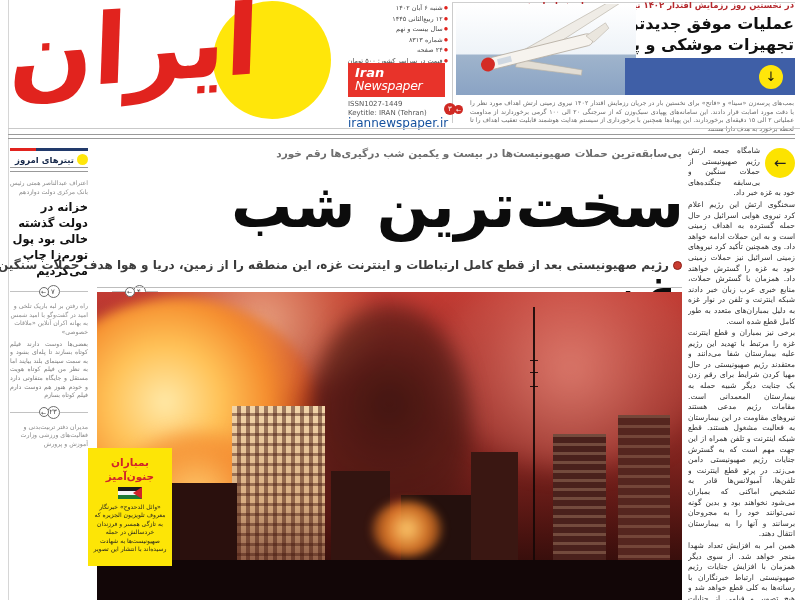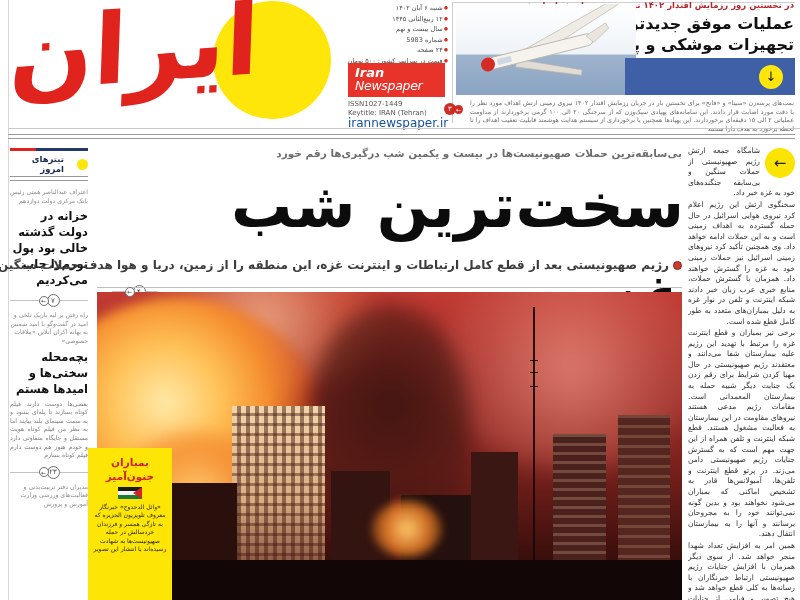--- a/index.html
+++ b/index.html
@@ -60,21 +60,21 @@
   .rule-single { position:absolute; top:128px; left:8px; right:0; height:1px; background:#c9c9c9; }
   .rule-double { position:absolute; top:134px; left:8px; right:5px; height:5px;
     border-top:1px solid #9a9a9a; border-bottom:1px solid #9a9a9a; }
 
   
   .sidebar { position:absolute; left:10px; top:148px; width:78px; bottom:0; direction:rtl;
     overflow:hidden; }
   .sb-accent { height:3px; display:flex; }
   .sb-accent .nv { flex:2; background:#223a6b; }
   .sb-accent .rd { flex:1; background:#e1231e; }
-  .sb-title-row { display:flex; align-items:center; gap:13px; padding:3px 0 2px; }
+  .sb-title-row { display:flex; align-items:center; gap:3px; padding:3px 0 2px; }
   .sb-disc { width:11px; height:11px; border-radius:50%; background:#ffe60a; flex:0 0 auto; }
   .sb-title { font-size:8.5px; font-weight:bold; color:#16284a; }
   .sb-title-rules { height:5px; border-top:1px solid #999; border-bottom:1px solid #999; margin-bottom:7px; }
   .sb-item { margin-bottom:4px; }
   .sb-kicker { font-size:6.2px; color:#8a8a8a; line-height:8.6px; text-align:right; margin-bottom:3px; }
   .sb-headline { font-size:11.5px; font-weight:bold; color:#111; line-height:16px; text-align:right; }
   .sb-body { font-size:6.2px; color:#7c7c7c; line-height:8.6px; text-align:justify; margin-top:3px; }
   .pmark { display:flex; align-items:center; margin:6px 0 4px; direction:ltr; }
   .pmark .ln { flex:1; height:1px; background:#c2c2c2; }
   .pm-c { border:1px solid #6d6d6d; border-radius:50%; color:#444; background:#fff;
@@ -132,21 +132,21 @@
   .bldg-d { left:64%; top:52%; width:8%; height:48%; background:#3a1712; }
   .bldg-e { left:78%; top:46%; width:9%; height:54%; background:#4a211c;
     background-image:repeating-linear-gradient(180deg, rgba(240,200,160,0.25) 0 3px, rgba(0,0,0,0) 3px 9px); }
   .bldg-f { left:89%; top:40%; width:9%; height:60%; background:#55261f;
     background-image:repeating-linear-gradient(180deg, rgba(240,200,160,0.2) 0 3px, rgba(0,0,0,0) 3px 10px); }
   .ground { position:absolute; left:0; bottom:0; width:100%; height:13%; background:#120607; }
   .fx-flame-mid { left:47%; top:68%; width:12%; height:18%; filter:blur(4px);
     background:radial-gradient(circle, #ffca6e 0%, rgba(245,130,40,0.8) 50%, rgba(200,60,20,0) 100%); }
 
   
-  .note { position:absolute; left:88px; top:448px; width:84px; height:152px; background:#fde506;
+  .note { position:absolute; left:88px; top:448px; width:84px; height:118px; background:#fde506;
     z-index:3; padding:7px 5px 4px; direction:rtl; text-align:center; }
   .note-title { color:#d0232a; font-size:10.5px; font-weight:bold; line-height:14px; }
   .note-flag { width:24px; height:12px; margin:4px auto 4px; position:relative; overflow:hidden;
     background:linear-gradient(180deg,#1a1a1a 0 33%, #f5f5f5 33% 66%, #1d7a37 66% 100%); }
   .note-flag::before { content:""; position:absolute; right:0; top:0;
     border-top:6px solid transparent; border-bottom:6px solid transparent; border-right:9px solid #d0232a; }
   .note-body { font-size:6.1px; line-height:8.4px; color:#1f1f1f; }
 </style>
 </head>
 <body>
@@ -155,21 +155,21 @@
   <div class="vline-left"></div>
   <div class="top-hairline"></div>
 
   <div class="logo">ایران</div>
   <div class="yellow-disc"></div>
 
   <div class="info-col">
     <div>شنبه ۶ آبان ۱۴۰۲</div>
     <div>۱۲ ربیع‌الثانی ۱۴۴۵</div>
     <div>سال بیست و نهم</div>
-    <div>شماره 5983</div>
+    <div>شماره ۸۳۱۳</div>
     <div>۲۴ صفحه</div>
     <div>قیمت در سراسر کشور: ۵۰۰ تومان</div>
   </div>
 
   <div class="brand-box">
     <div class="b1">Iran</div>
     <div class="b2">Newspaper</div>
   </div>
   <div class="issn-block">
     <div>ISSN1027-1449</div>
@@ -225,21 +225,20 @@
       <div class="pmark">
         <span class="ln"></span>
         <span class="pm-c pm-arrow">←</span>
         <span class="pm-c pm-num">۷</span>
         <span class="ln"></span>
       </div>
     </div>
 
     <div class="sb-item">
       <div class="sb-kicker">راه رفتن بر لبه باریک تلخی و امید در گفت‌وگو با امید شمس به بهانه اکران آنلاین «ملاقات خصوصی»</div>
-      <div class="sb-headline">بچه‌محله سختی‌ها و امیدها هستم</div>
       <div class="sb-body">بعضی‌ها دوست دارند فیلم کوتاه بسازند تا پله‌ای بشود و به سمت سینمای بلند بیایند اما به نظر من فیلم کوتاه هویت مستقل و جایگاه متفاوتی دارد و خودم هنوز هم دوست دارم فیلم کوتاه بسازم</div>
       <div class="pmark">
         <span class="ln"></span>
         <span class="pm-c pm-arrow">←</span>
         <span class="pm-c pm-num">۲۳</span>
         <span class="ln"></span>
       </div>
     </div>
 
     <div class="sb-item">

